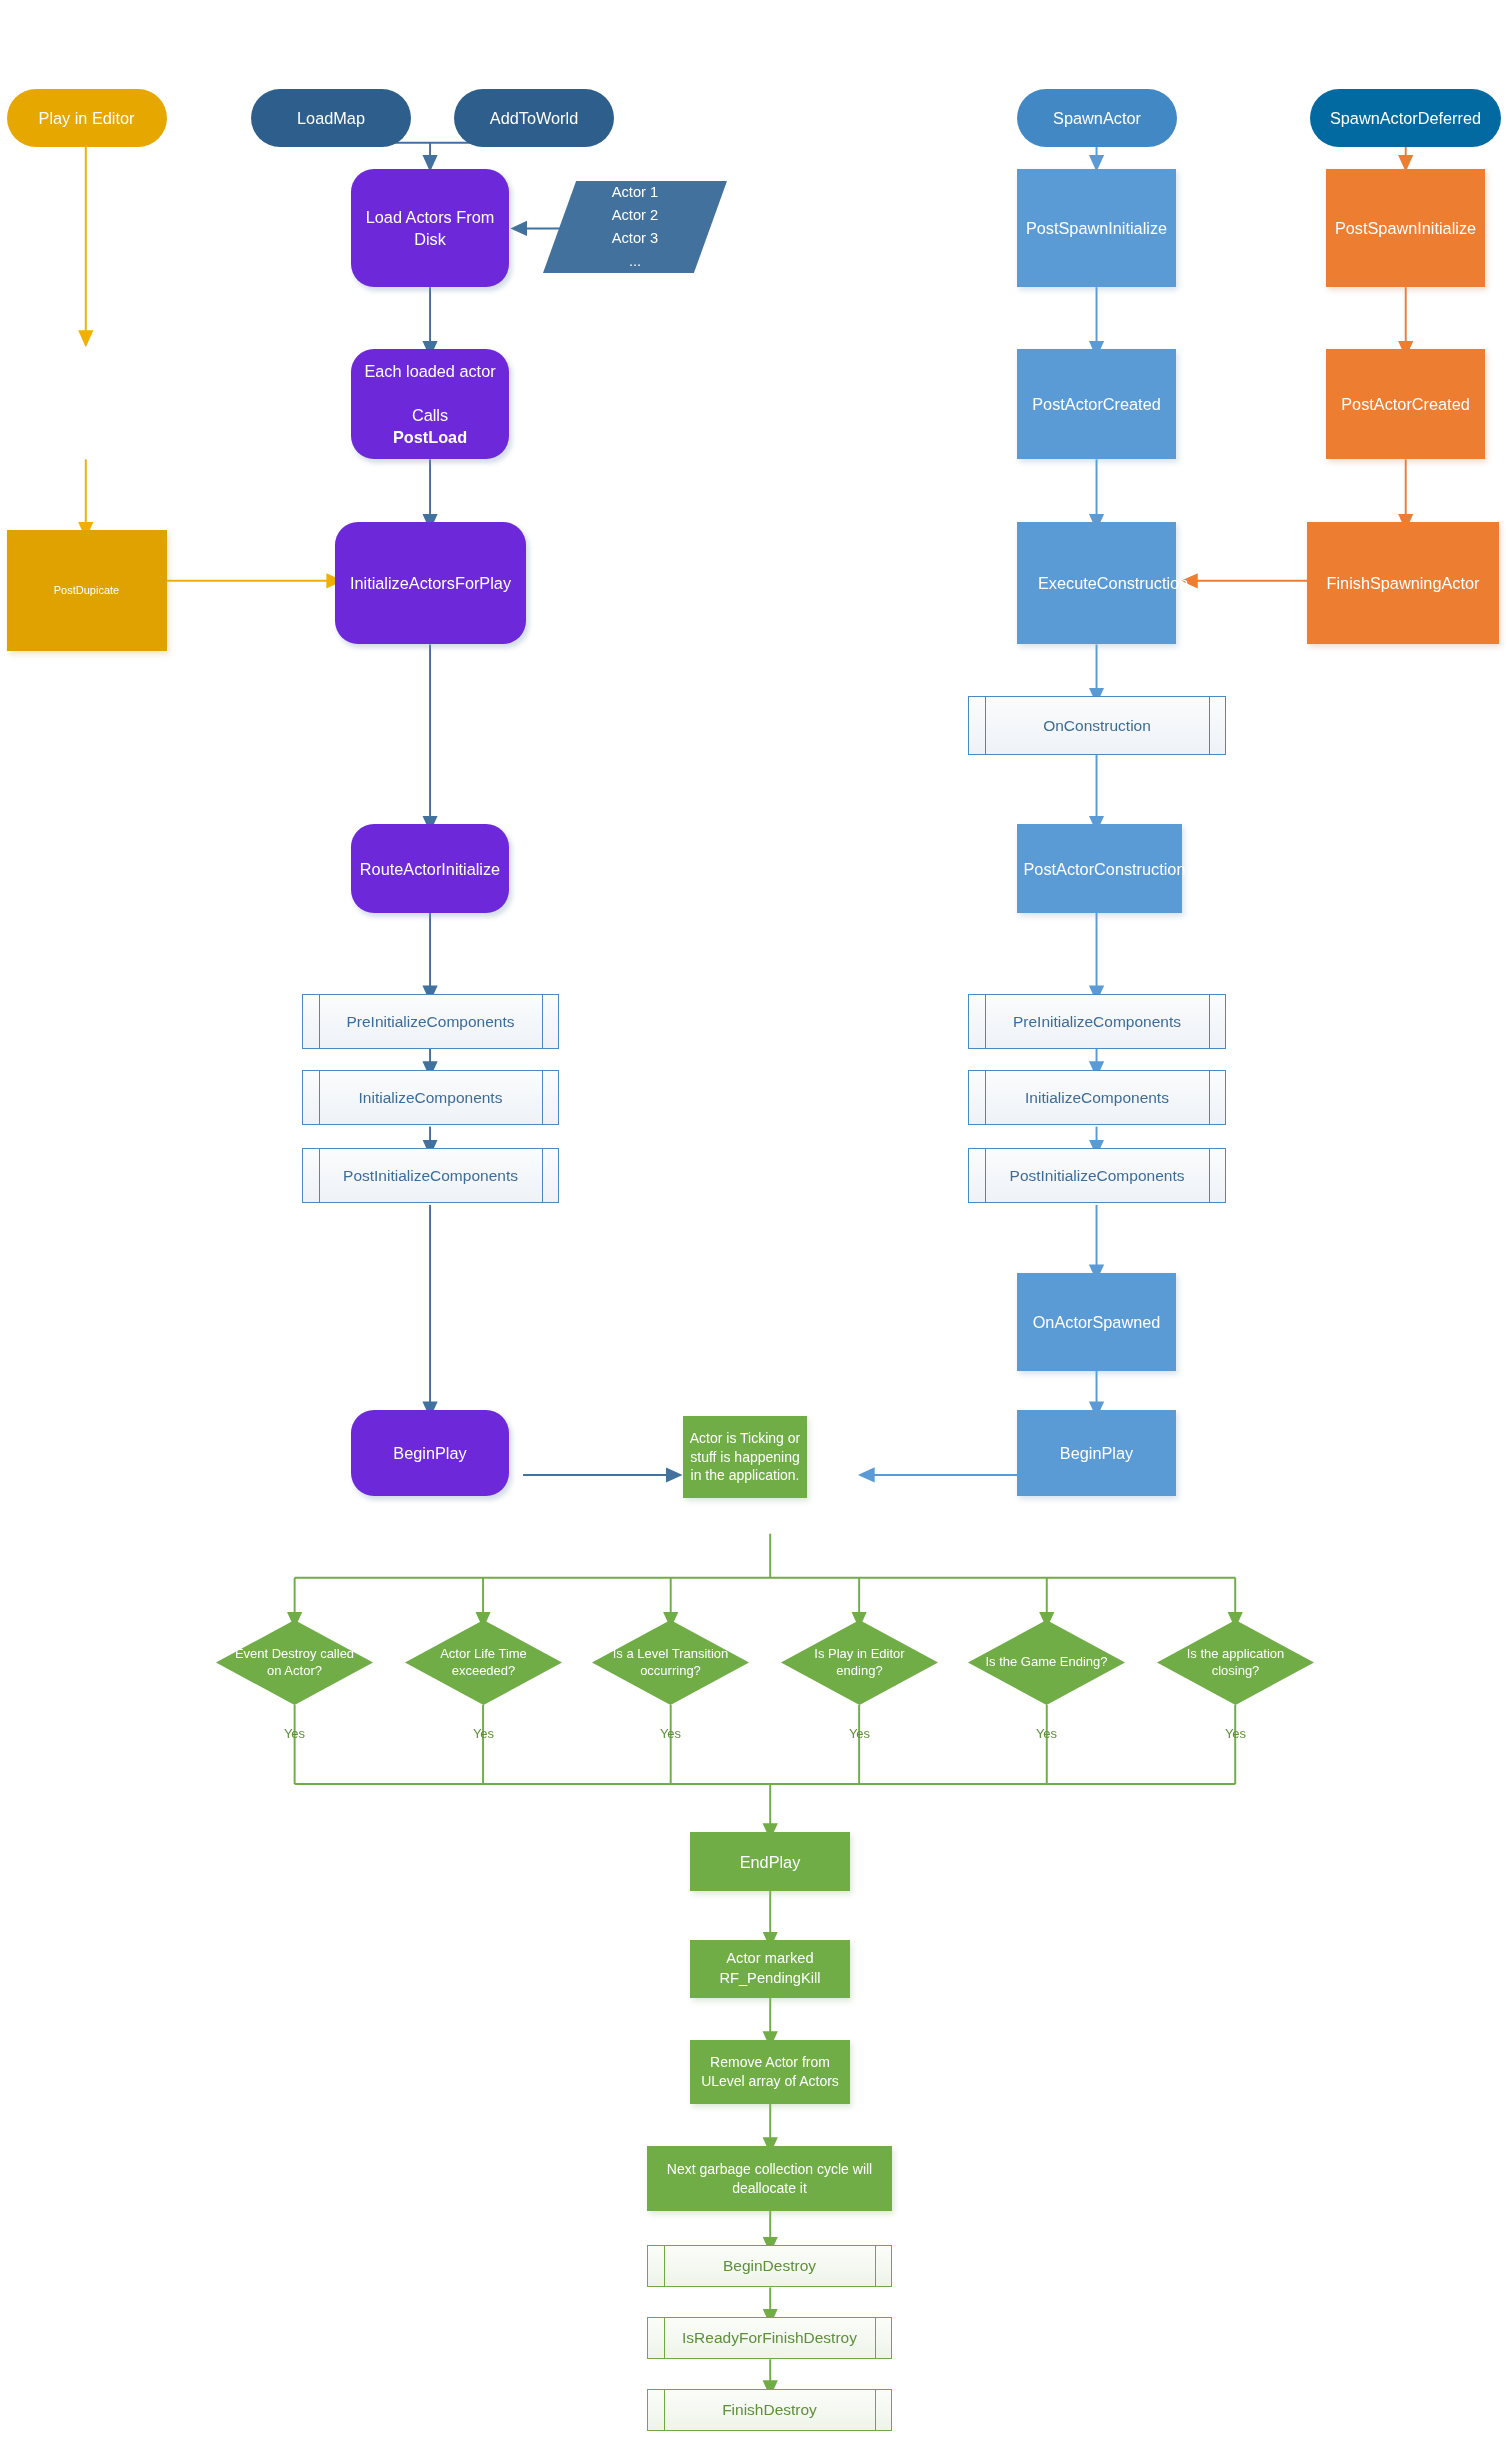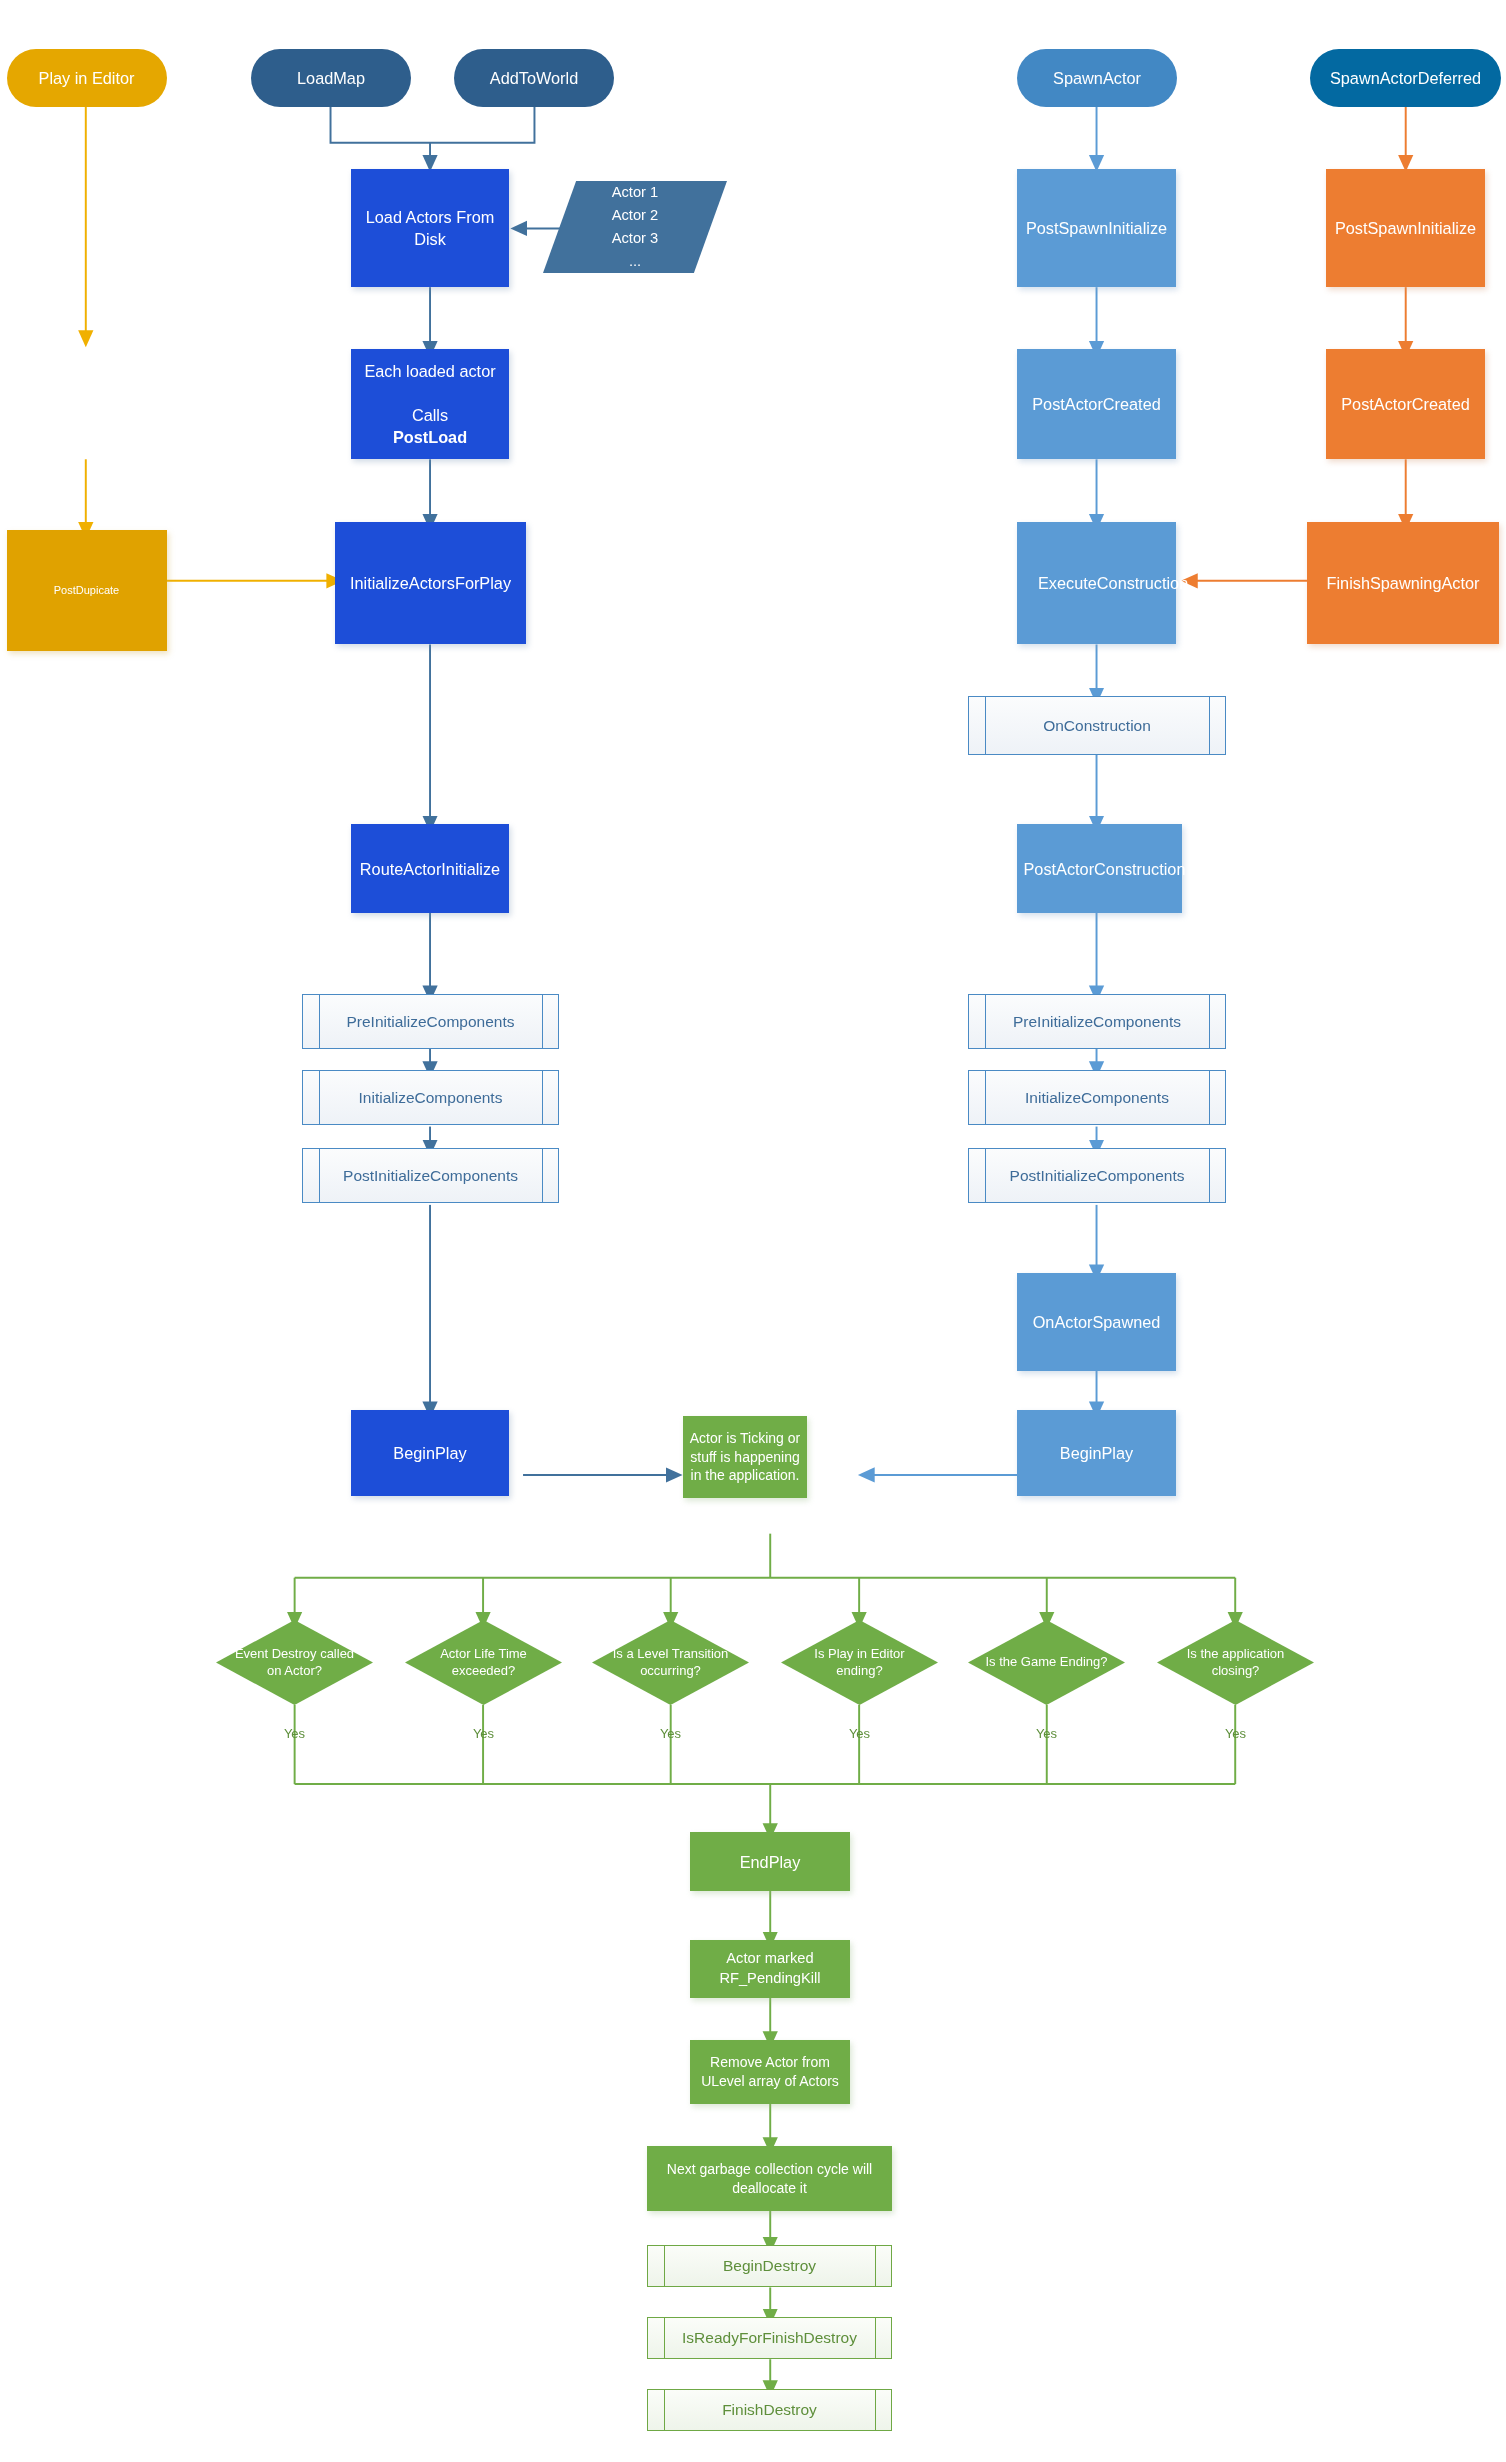--- a/index.html
+++ b/index.html
@@ -20,28 +20,28 @@
     text-align:center;
     line-height:1.35;
     color:#ffffff;
     font-size:16.3px;
     padding:3.3px 6.5px;
     z-index:5;
   }
   .node span{display:block;width:100%;}
 
   
-  .f-dblue  {background:#1d4ed8; box-shadow:2.4px 3.3px 5.7px rgba(120,150,180,.33);}
+  .f-dblue  {background:#6d28d9; box-shadow:2.4px 3.3px 5.7px rgba(120,150,180,.33);border-radius:23px;}
   .f-lblue  {background:#5B9BD5; box-shadow:2.4px 3.3px 5.7px rgba(130,165,200,.33);}
   .f-green  {background:#70AD47; box-shadow:2.4px 3.3px 5.7px rgba(150,185,130,.33);}
   .f-orange {background:#ED7D31; box-shadow:2.4px 3.3px 5.7px rgba(210,150,110,.33);}
   .f-dyellow{background:#E0A200; box-shadow:2.4px 3.3px 5.7px rgba(210,175,85,.35);}
 
   
-  .terminator{border-radius:815px;}
+  .terminator{border-radius:815px;margin-top:40px;}
   .term-dblue {background:#2E5E8C;}
   .term-lblue {background:#4288C4;}
   .term-orange{background:#0369a1;}
   .term-yellow{background:#E5A700;}
 
   .predef{
     background:linear-gradient(to bottom,#fbfcfd,#eef2f7);
     border:1.3px solid #4A8AC4;
     color:#3E6C99;
     position:absolute;box-sizing:border-box;

